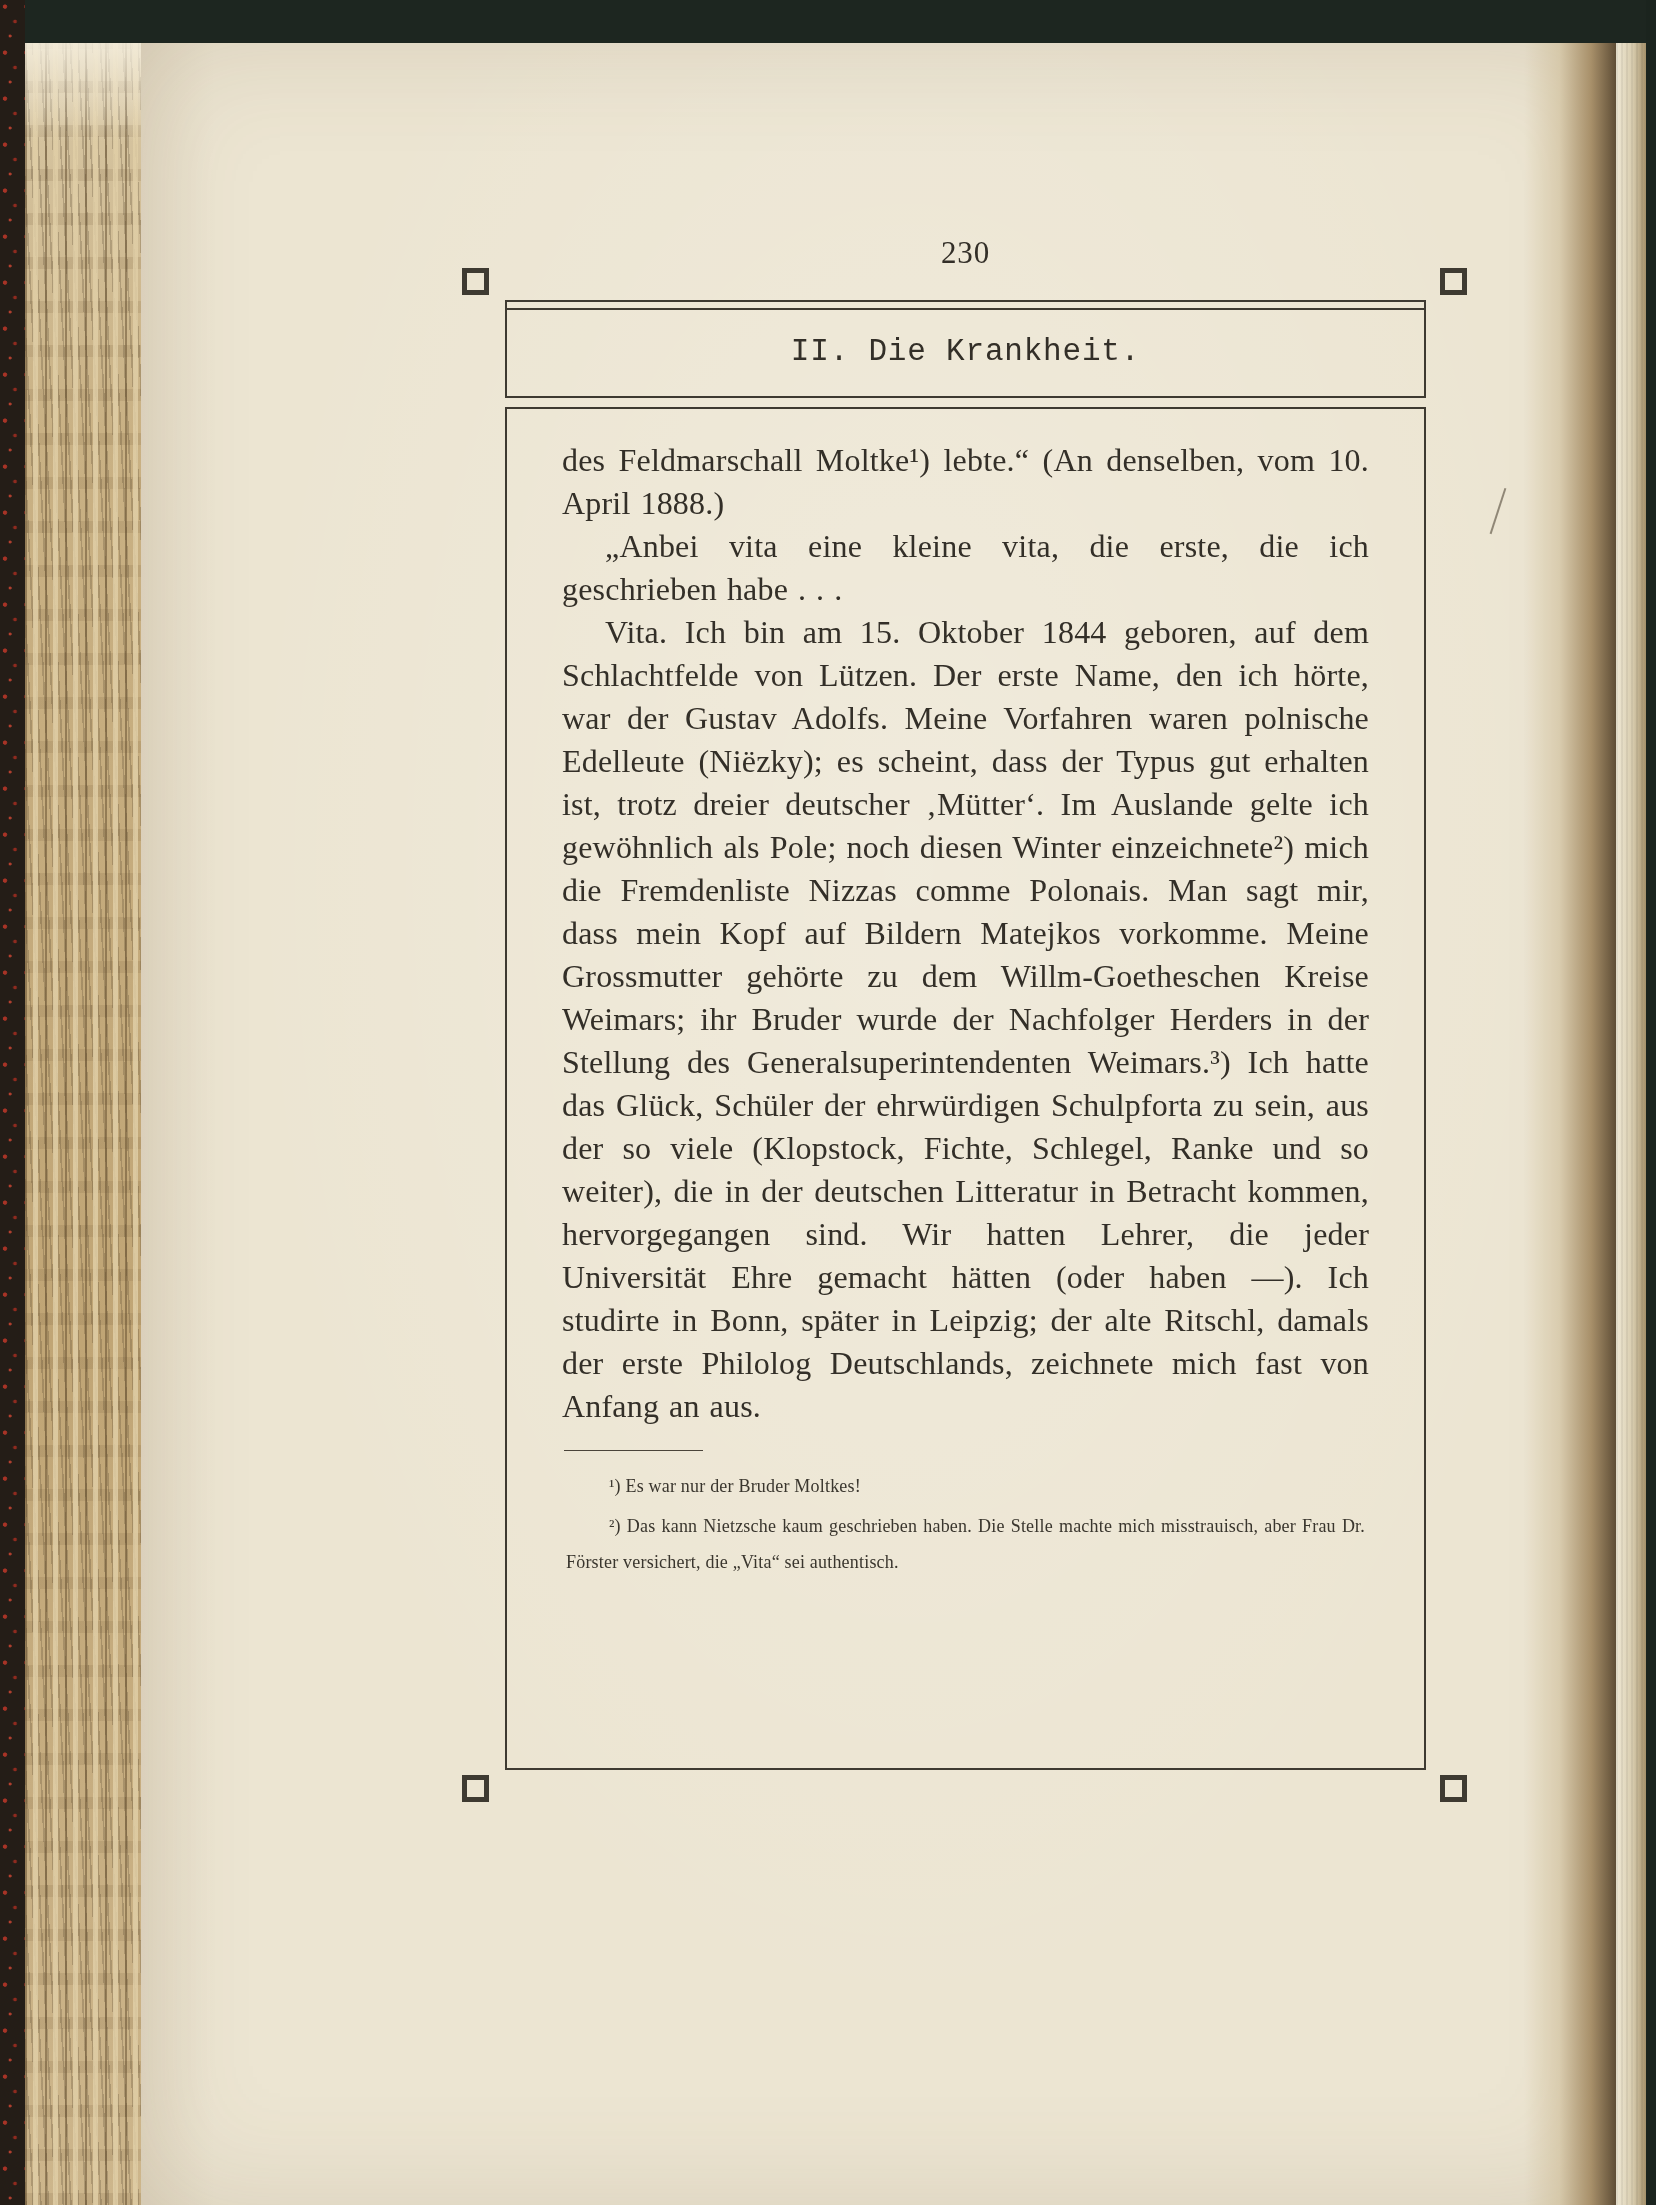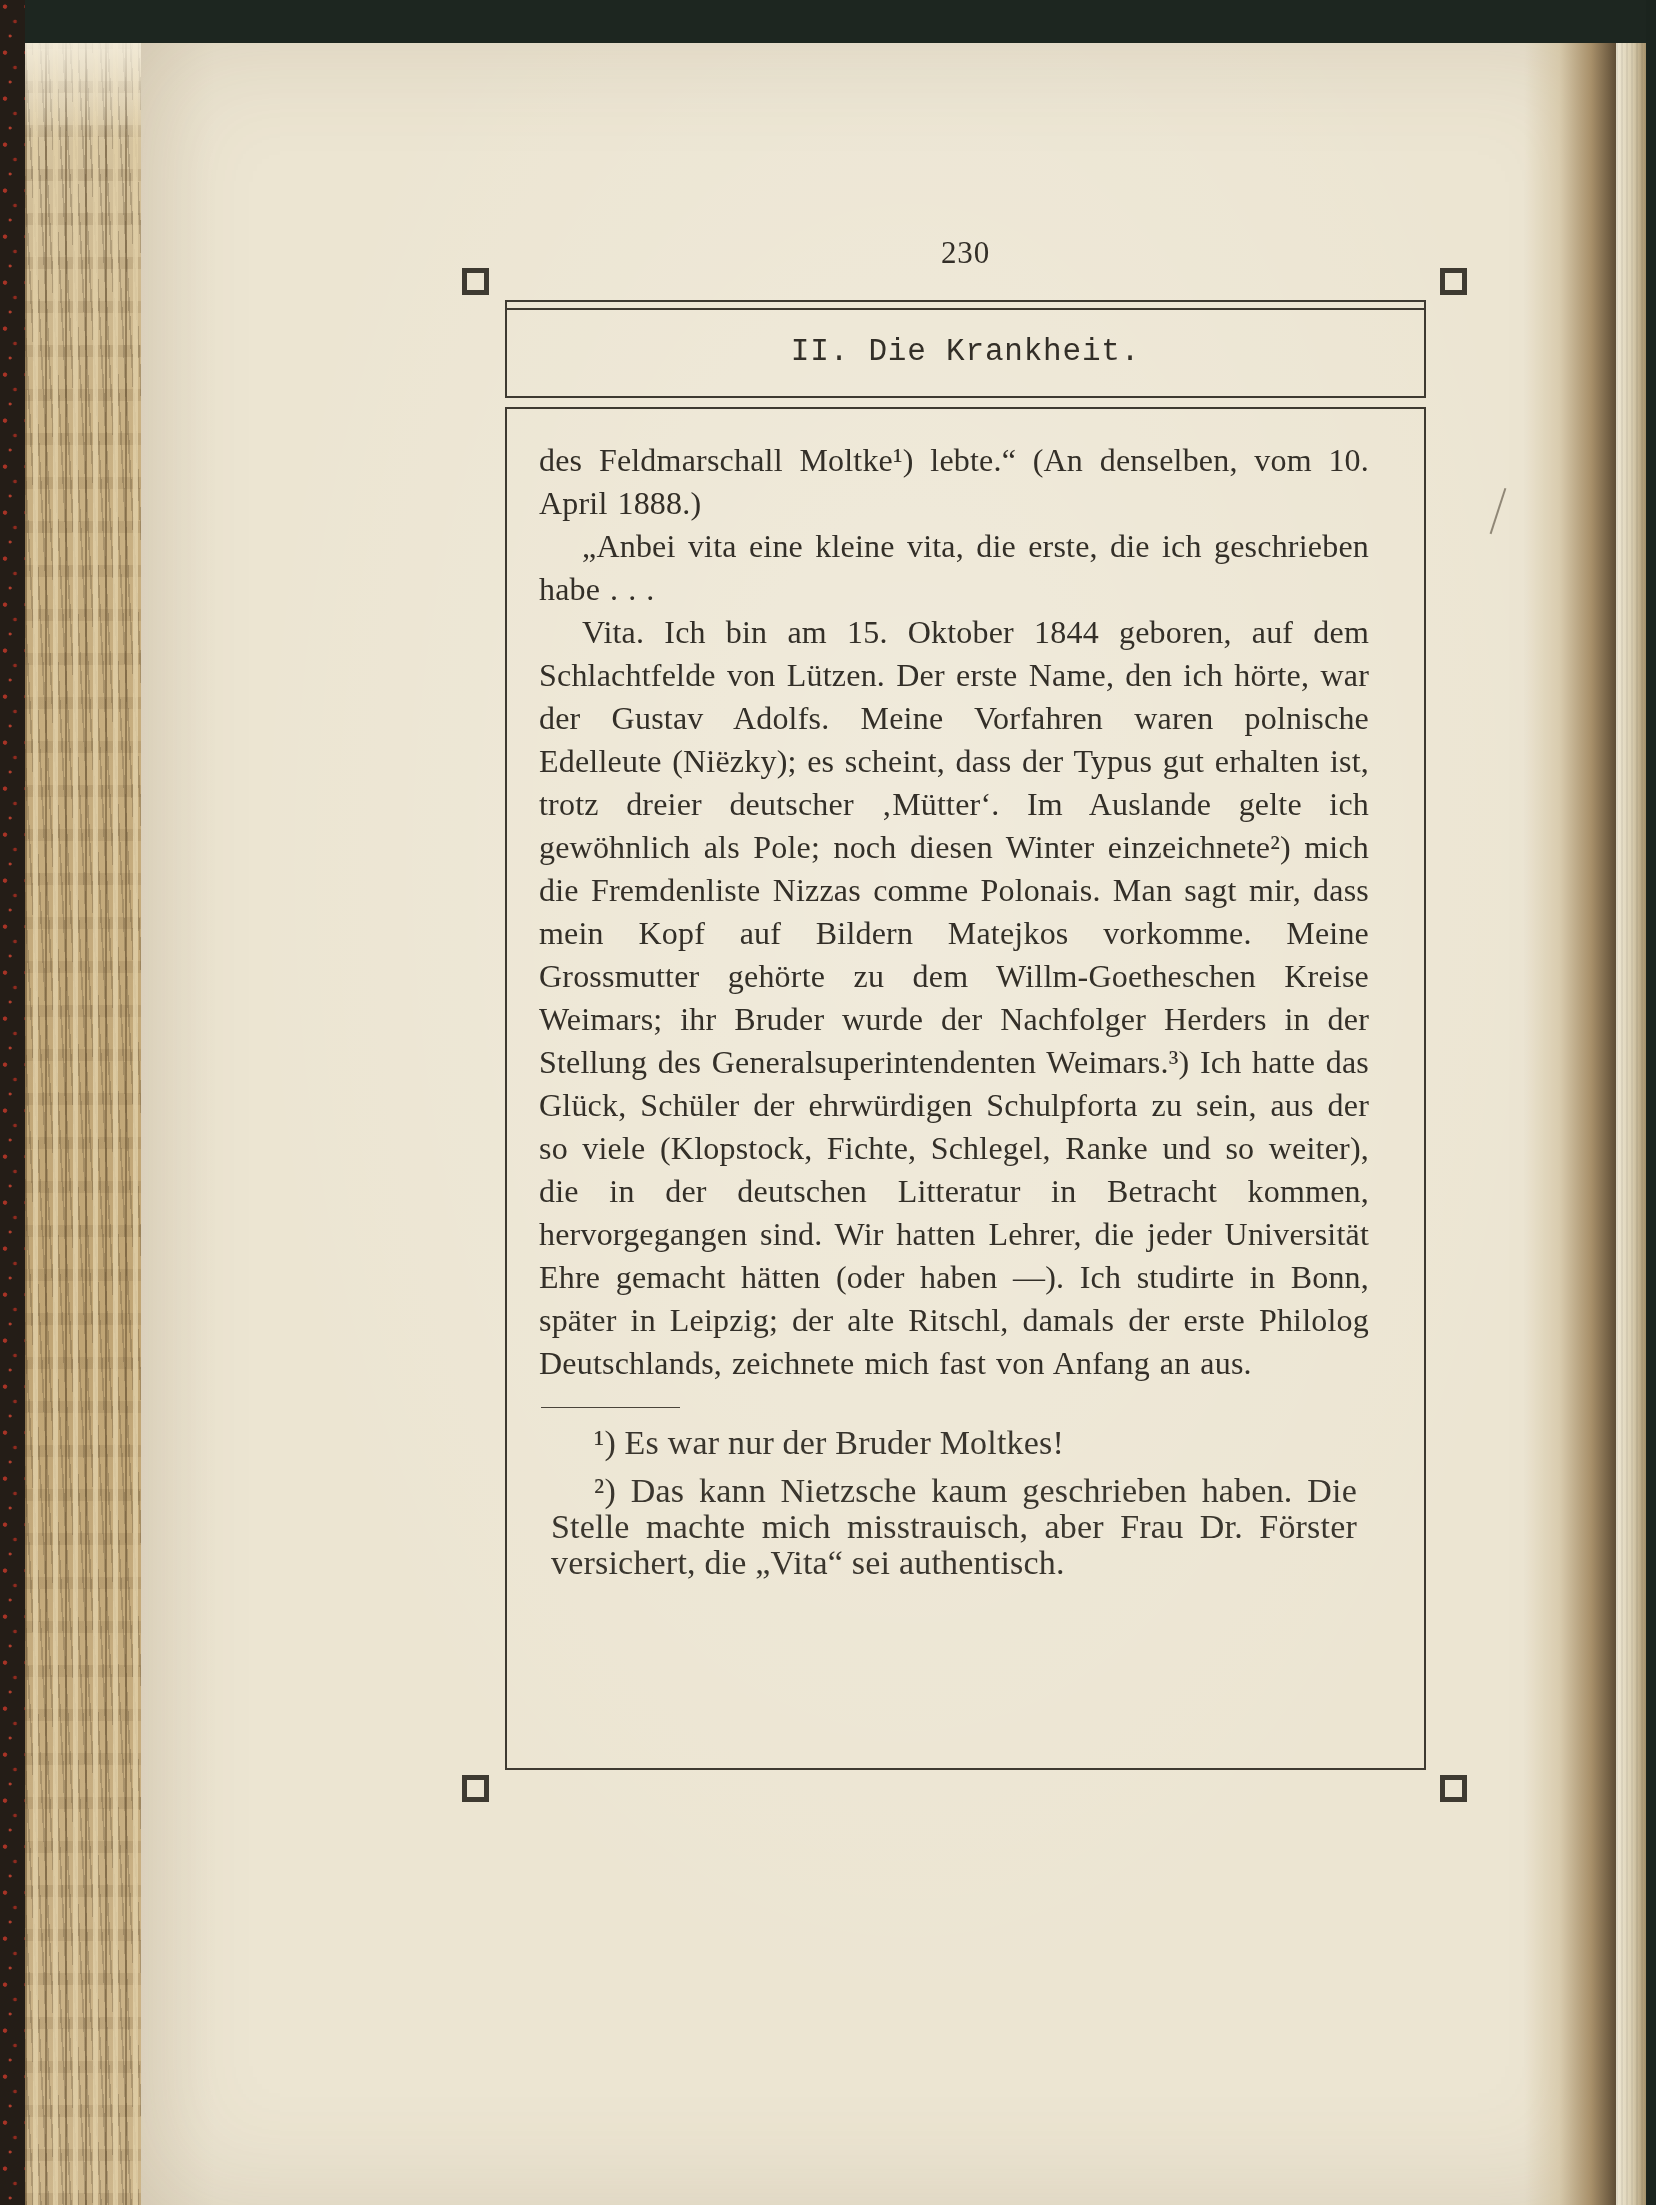--- a/index.html
+++ b/index.html
@@ -91,36 +91,36 @@
     background: #3e3a31;
   }
   .header-title {
     font-size: 31px; letter-spacing: 0.8px; color: #332f28; margin-top: 5px;
   }
 
   
   .text-box {
     position: absolute; left: 364px; top: 364px; width: 921px; height: 1363px;
     box-sizing: border-box; border: 2.5px solid #3e3a31;
-    padding: 30px 55px 0 32px;
+    padding: 30px 55px 0 55px;
     overflow: visible;
   }
   .para {
     margin: 0; font-size: 32px; line-height: 43px;
     text-align: justify; letter-spacing: 0.2px; word-spacing: 1.7px;
     hyphens: auto; color: #332f28;
   }
   .para.indent { text-indent: 43px; }
 
   .footnote-rule {
     width: 139px; height: 1.7px; background: #4a443a;
     margin: 21.5px 0 16.6px 1.7px;
   }
   .footnote {
-    margin: 12px; font-size: 34px; line-height: 36px;
+    margin: 4px; font-size: 18px; line-height: 36px;
     text-align: justify; text-indent: 43px; letter-spacing: 0.2px;
     hyphens: auto; color: #3a362e;
   }
 
   
   .scan-artifact {
     position: absolute; left: 1356px; top: 444px; width: 1.7px; height: 48px;
     background: rgba(70,58,44,0.55); transform: rotate(18deg);
   }
 </style>

